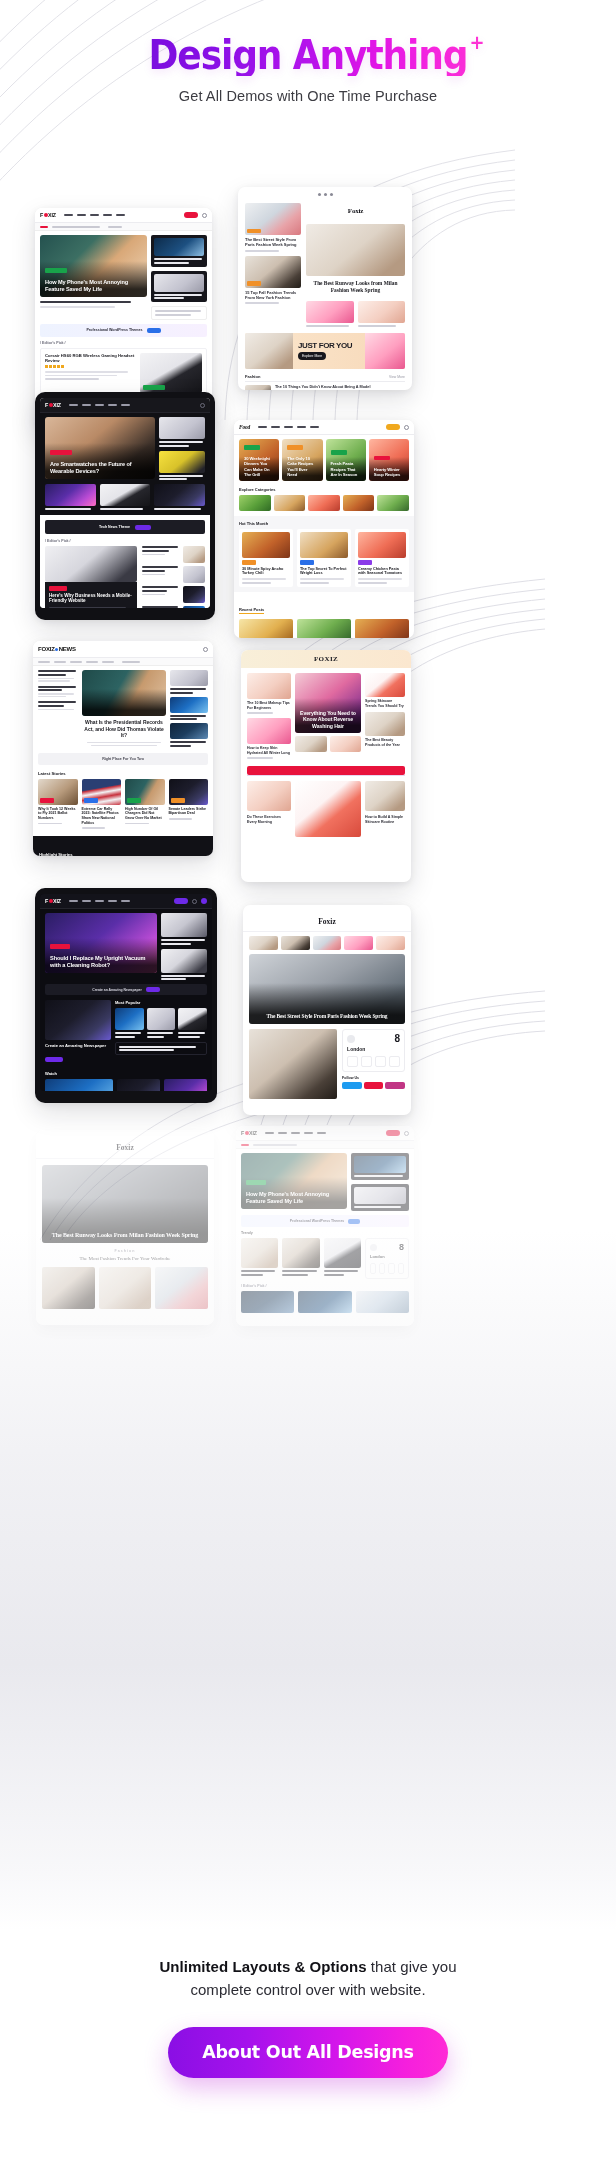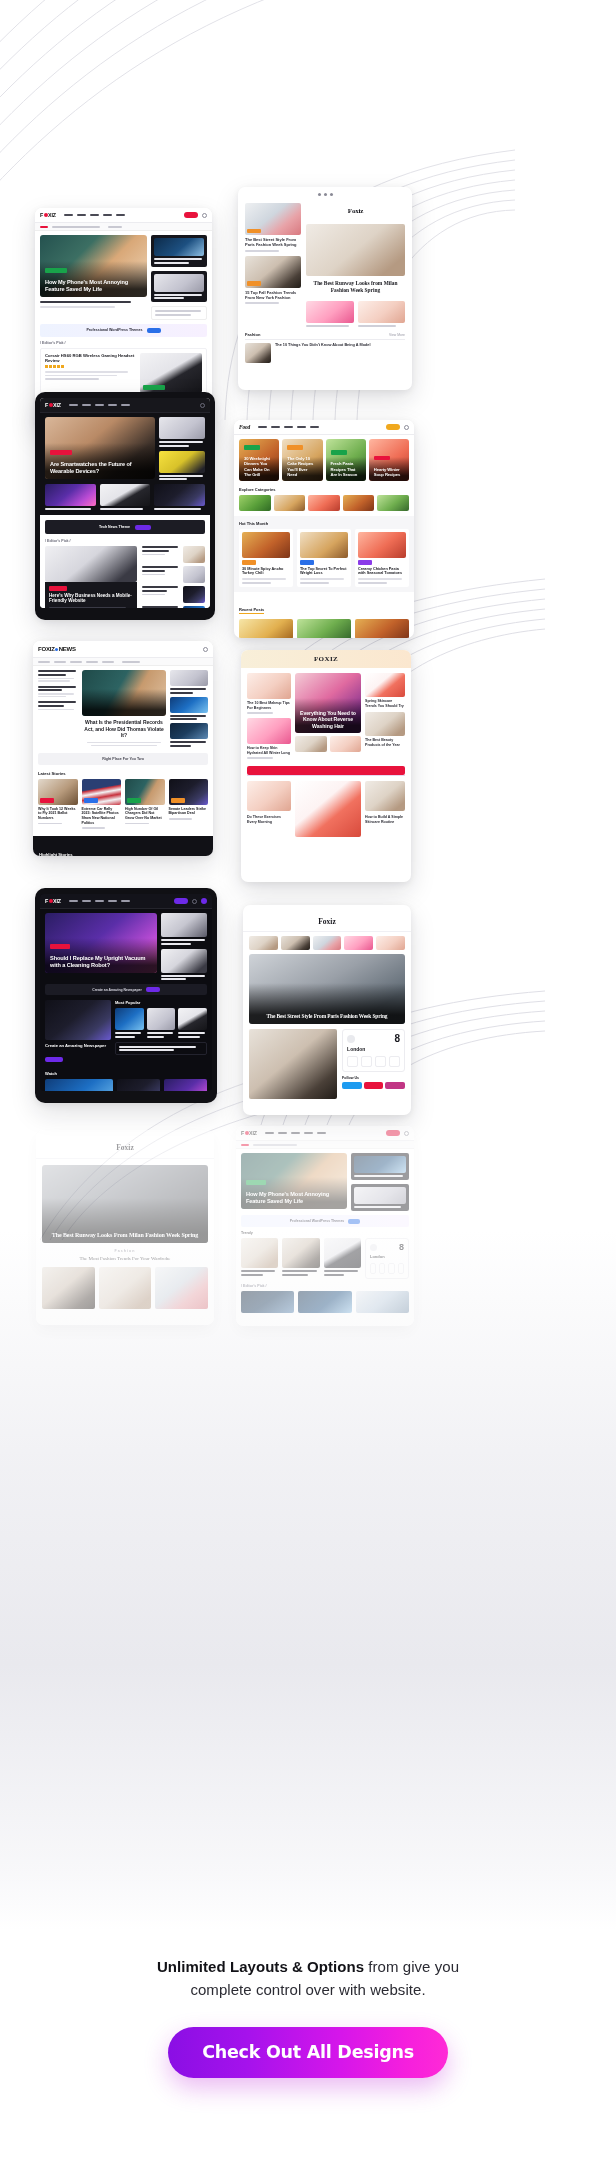--- a/index.html
+++ b/index.html
@@ -259,20 +259,26 @@
   <div class="swoosh sw-bl">
     <svg width="300" height="180" viewBox="0 0 300 180" fill="none">
       <g stroke="#e4e4ea" stroke-width="1" fill="none">
         <path d="M300 0 C 170 20, 60 80, 0 180"></path>
         <path d="M300 18 C 172 38, 64 94, 10 180"></path>
         <path d="M300 36 C 174 56, 68 108, 22 180"></path>
       </g>
     </svg>
   </div>
 
+  <div class="hero">
+    <h1>
+      <span>Design Anything</span><span class="plus">+</span>
+    </h1>
+    <div class="sub">Get All Demos with One Time Purchase</div>
+  </div>
 
   <div class="bottom-wash"></div>
 
   <div class="collage">
 
     <div class="mock" style="left:35px; top:208px; width:177px; height:222px;">
       <div class="mnav">
         <span class="mlogo">F<span class="dot"></span>XIZ</span>
         <span class="mlinks">
             <i></i>
@@ -405,20 +411,28 @@
             <div style="flex:1">
               <div class="ph p-pink" style="height:22px"></div>
               <div class="ln" style="margin-top:2px;width:90%"></div>
             </div>
             <div style="flex:1">
               <div class="ph p-beauty" style="height:22px"></div>
               <div class="ln" style="margin-top:2px;width:80%"></div>
             </div>
           </div>
         </div>
+      </div>
+      <div style="display:flex;gap:5px;margin:6px 7px 0;align-items:stretch;background:linear-gradient(90deg,#fbe6cd,#f7d9b9);border-radius:2px;overflow:hidden;height:36px">
+        <div class="ph p-modelw" style="width:48px;height:100%;border-radius:0"></div>
+        <div style="flex:1;display:flex;flex-direction:column;justify-content:center;padding-right:5px">
+          <div style="font-size:8px;font-weight:900;color:#1d1d24;line-height:.95;letter-spacing:-.4px">JUST FOR YOU</div>
+          <span style="margin-top:3px;background:#17171d;color:#fff;font-size:3.4px;padding:2px 4px;border-radius:6px;align-self:flex-start">Explore More</span>
+        </div>
+        <div class="ph p-pink" style="width:40px;height:100%;border-radius:0"></div>
       </div>
       <div style="padding:5px 7px 6px">
         <div style="display:flex;justify-content:space-between;align-items:center;border-bottom:1px solid #ececf0;padding-bottom:2px;margin-bottom:3px">
           <span style="font-size:4px;font-weight:800;color:#17171d">Fashion</span>
           <span style="font-size:3.4px;color:#9a9aa6">View More</span>
         </div>
         <div class="col" style="gap:4px">
           <div style="display:flex;gap:4px">
             <div class="ph p-model" style="width:26px;height:20px"></div>
             <div style="flex:1">
@@ -1041,18 +1055,18 @@
           <div style="flex:1">
               <div class="ph p-kids" style="height:22px"></div>
             </div>
         </div>
       </div>
     </div>
 
   </div>
 
   <div class="cta">
-    <div class="line"><b>Unlimited Layouts &amp; Options</b><span> from give you</span></div>
+    <div class="line"><b>Unlimited Layouts &amp; Options</b><span> that give you</span></div>
     <div class="line">complete control over with website.</div>
-    <button class="btn">Check Out All Designs</button>
+    <button class="btn">About Out All Designs</button>
   </div>
 
 </div>
 
 </body></html>

